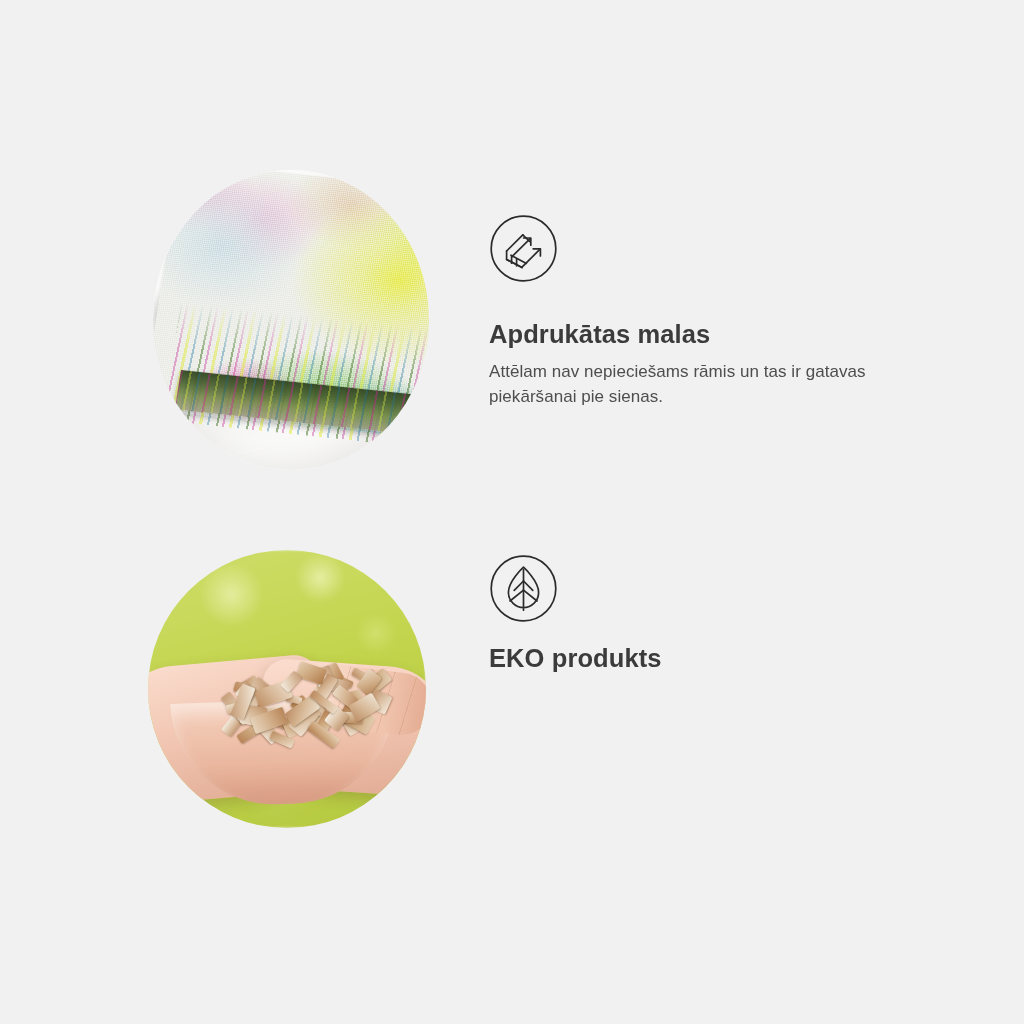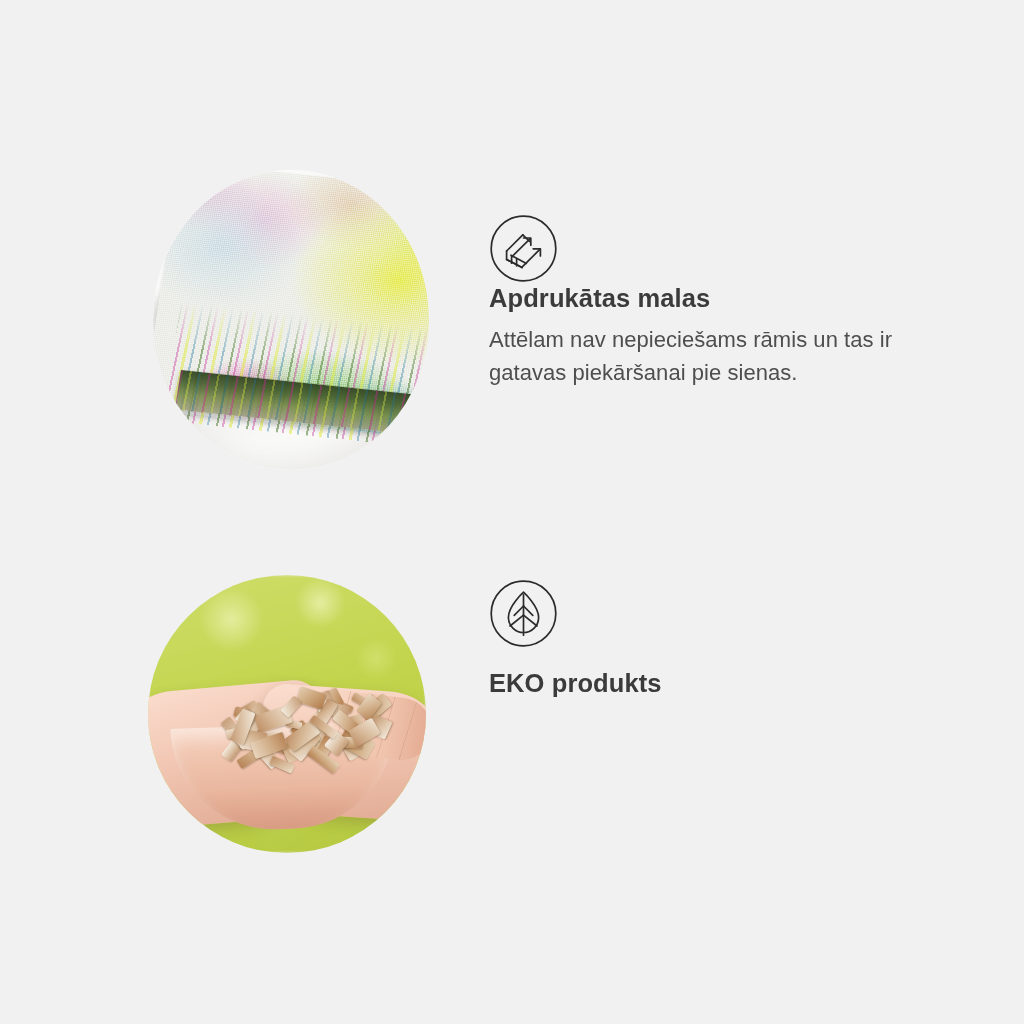--- a/index.html
+++ b/index.html
@@ -22,21 +22,21 @@
   }
 
   
   .feature-row {
     position: absolute;
     left: 0;
     width: 1024px;
     display: block;
   }
   #feature-row-1 { top: 150px;  height: 350px; }
-  #feature-row-2 { top: 545px;  height: 350px; text-decoration: underline; }
+  #feature-row-2 { top: 520px;  height: 350px; text-decoration: underline; }
 
   
   .media {
     position: absolute;
     border-radius: 50%;
     overflow: hidden;
   }
 
   
   #media-canvas {
@@ -266,27 +266,27 @@
   .feature-icon svg { display: block; }
 
   .feature-title {
     margin: 0;
     font-size: 25.5px;
     font-weight: 700;
     color: #3b3b3b;
     letter-spacing: 0.1px;
     line-height: 1.2;
   }
-  #content-1 .feature-title { }
+  #content-1 .feature-title { margin-top: 36px; }
   #content-2 .feature-title { margin-top: 20px; }
 
   .feature-desc {
     margin: 0;
     margin-top: 9px;
-    font-size: 22px;
+    font-size: 17px;
     font-weight: 400;
     color: #4e4e4e;
     line-height: 1.52;
     letter-spacing: 0.05px;
   }
   #content-1 .feature-desc { width: 460px; }
   #content-2 .feature-desc { width: 470px; }
 </style>
 </head>
 <body>

